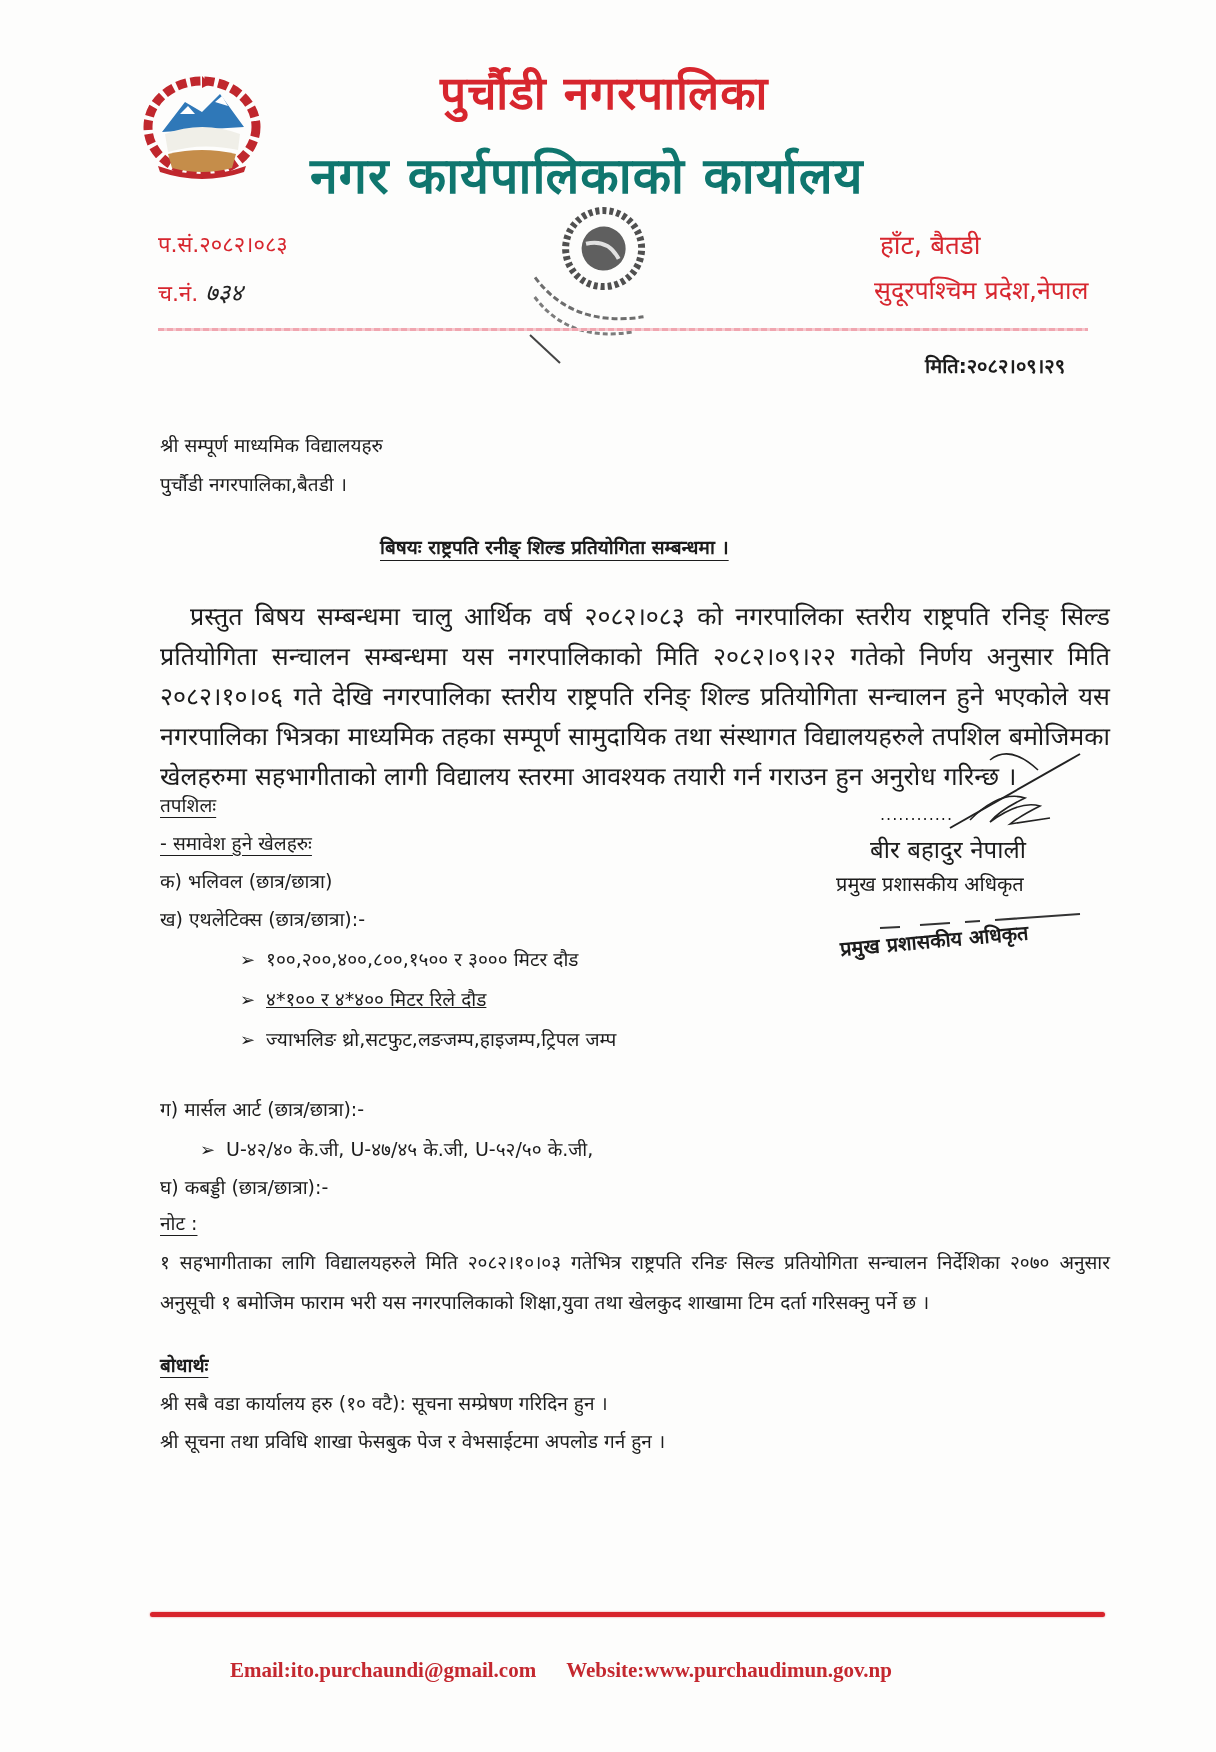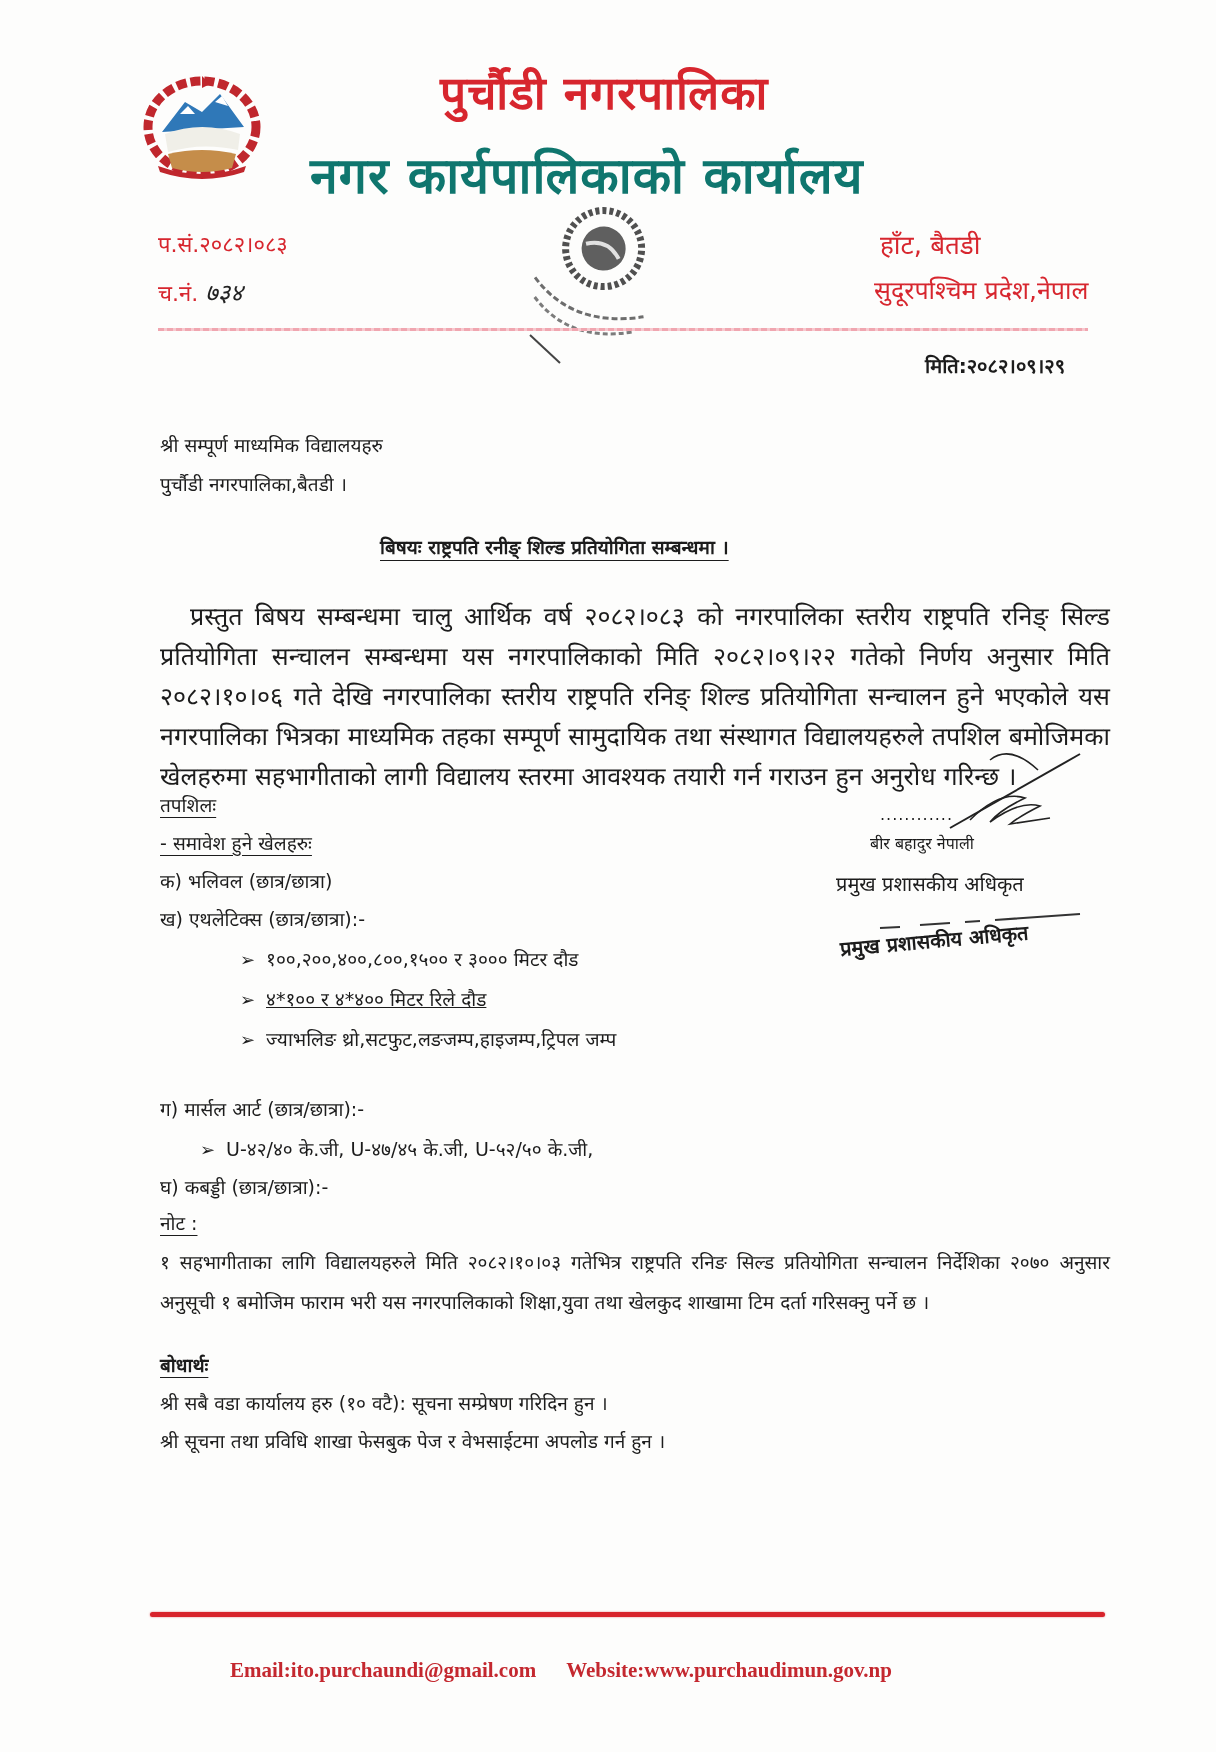--- a/index.html
+++ b/index.html
@@ -22,21 +22,21 @@
     background: repeating-linear-gradient(90deg, #f0a6b0 0 6px, #f7c9cf 6px 9px); }
   .stamp { left: 520px; top: 195px; width: 160px; height: 170px; }
   .date { left: 925px; top: 352px; font-size: 20px; font-weight: bold; }
   .txt { font-size: 19px; line-height: 38px; }
   .recip1 { left: 160px; top: 426px; }
   .recip2 { left: 160px; top: 465px; }
   .subject { left: 380px; top: 534px; font-size: 19px; font-weight: bold; text-decoration: underline; text-underline-offset: 6px; }
   .para { left: 160px; top: 597px; width: 950px; font-size: 25px; line-height: 40px; text-align: justify; text-indent: 30px; }
   .u { text-decoration: underline; text-underline-offset: 5px; }
   .sig { left: 930px; top: 750px; width: 180px; height: 80px; }
-  .signame { left: 870px; top: 832px; font-size: 16px; }
+  .signame { left: 870px; top: 832px; font-size: 24px; }
   .sigdesig { left: 836px; top: 870px; font-size: 20px; }
   .sigdash { left: 870px; top: 910px; width: 215px; height: 20px; }
   .stampdesig { left: 840px; top: 935px; font-size: 20px; font-weight: bold; transform: rotate(-5deg); transform-origin: left center; }
   .bul { display: inline-block; width: 26px; font-size: 18px; }
   .footer-line { left: 150px; top: 1612px; width: 955px; height: 5px; background: #d8232b; border-radius: 3px; box-shadow: 0 0 2px #e5757a; }
   .footer { left: 230px; top: 1658px; font-family: "Liberation Serif", serif; font-weight: bold; font-size: 21px; color: #c4282f; }
   .footer span.gap { display: inline-block; width: 30px; }
 </style>
 </head>
 <body>

